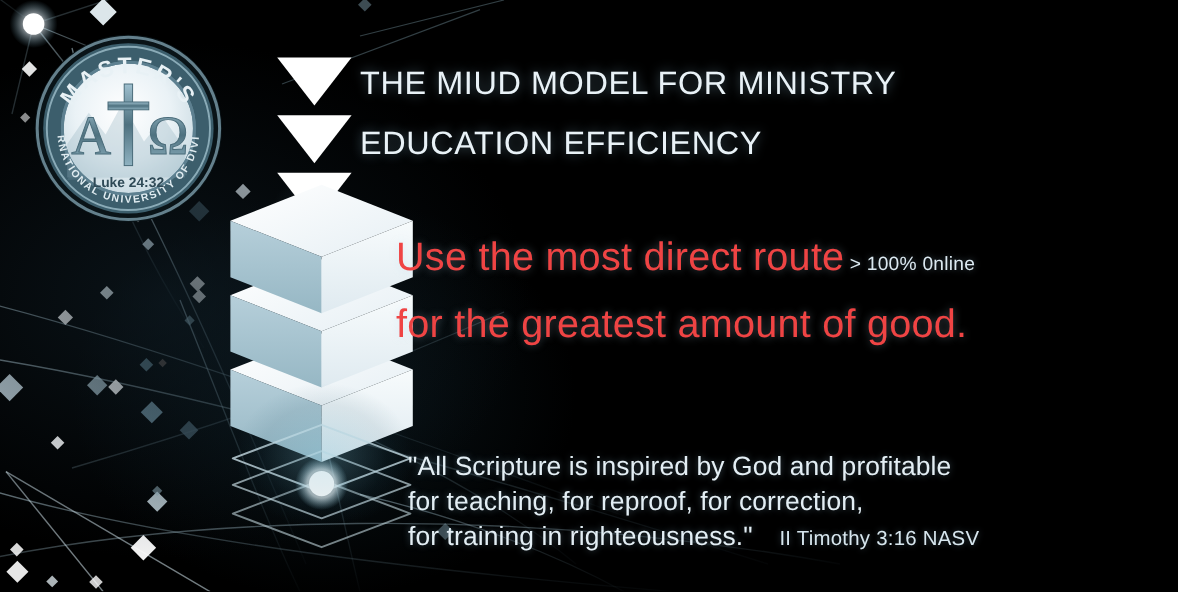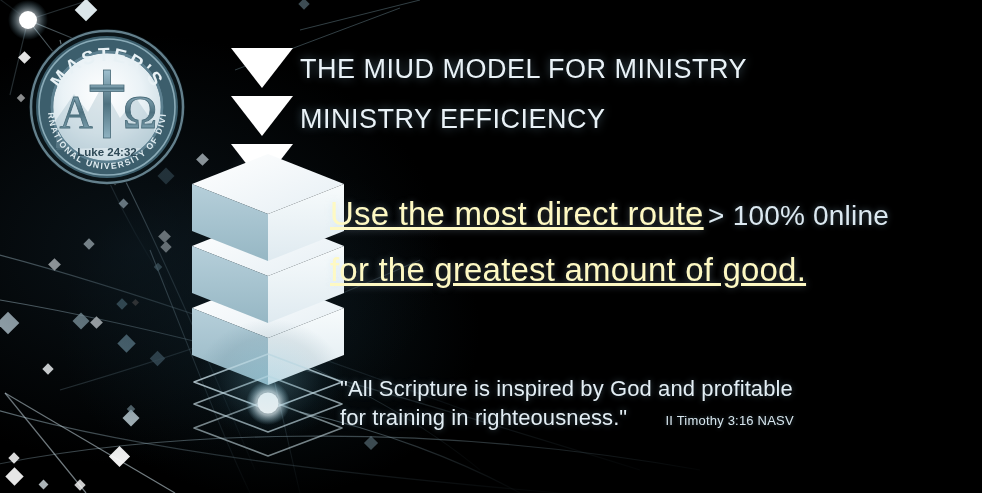--- a/index.html
+++ b/index.html
@@ -114,30 +114,29 @@
     position: absolute;
     left: 330px;
     top: 192px;
     width: 650px;
   }
   .copy-row {
     white-space: nowrap;
     margin-bottom: 12px;
   }
   .copy-main {
-    color: #fef9c3;
+    color: #ef4444;
     font-size: 33px;
     line-height: 44px;
     letter-spacing: 0.2px;
     text-shadow: 0 0 7px rgba(190,220,240,0.35);
-    text-decoration: underline;
   }
   .copy-sub {
     color: #dce9f1;
-    font-size: 28px;
+    font-size: 16px;
     letter-spacing: 0.2px;
     text-shadow: 0 0 6px rgba(160,200,225,0.40);
   }
   .row-3 { margin-top: 2px; }
 
   .scripture {
     position: absolute;
     left: 340px;
     top: 374px;
     width: 620px;
@@ -145,23 +144,23 @@
   .scripture-line {
     color: #e3eef4;
     font-size: 22px;
     line-height: 29px;
     letter-spacing: 0.1px;
     white-space: nowrap;
     text-shadow: 0 0 6px rgba(150,195,220,0.40);
   }
   .citation {
     color: #d7e6ee;
-    font-size: 13px;
+    font-size: 17px;
     letter-spacing: 0.2px;
-    margin-left: 32px;
+    margin-left: 16px;
     text-shadow: 0 0 5px rgba(150,195,220,0.35);
   }
 </style>
 </head>
 <body>
 
 <div id="banner">
 
   <svg class="bg-layer" viewBox="0 0 982 493" xmlns="http://www.w3.org/2000/svg">
     <defs>
@@ -346,34 +345,35 @@
 
       <g>
         <circle cx="100" cy="253" r="22" fill="url(#baseNode)" opacity="0.8"></circle>
         <circle cx="100" cy="253" r="10.5" fill="#ffffff"></circle>
       </g>
     </svg>
   </div>
 
   <div class="title-block">
     <div class="title-line">THE MIUD MODEL FOR MINISTRY</div>
-    <div class="title-line">MINISTRY EFFICIENCY</div>
+    <div class="title-line">EDUCATION EFFICIENCY</div>
   </div>
 
   <div class="copy-block">
     <div class="copy-row">
       <span class="copy-main">Use the most direct route</span>
       <span class="copy-sub">&gt; 100% 0nline</span>
     </div>
     <div class="copy-row row-3">
       <span class="copy-main">for the greatest amount of good.</span>
     </div>
   </div>
 
   <div class="scripture">
     <div class="scripture-line">"All Scripture is inspired by God and profitable</div>
+    <div class="scripture-line">for teaching, for reproof, for correction,</div>
     <div class="scripture-line">
       <span>for training in righteousness."</span>
       <span class="citation">II Timothy 3:16 NASV</span>
     </div>
   </div>
 
 </div>
 
 </body></html>

